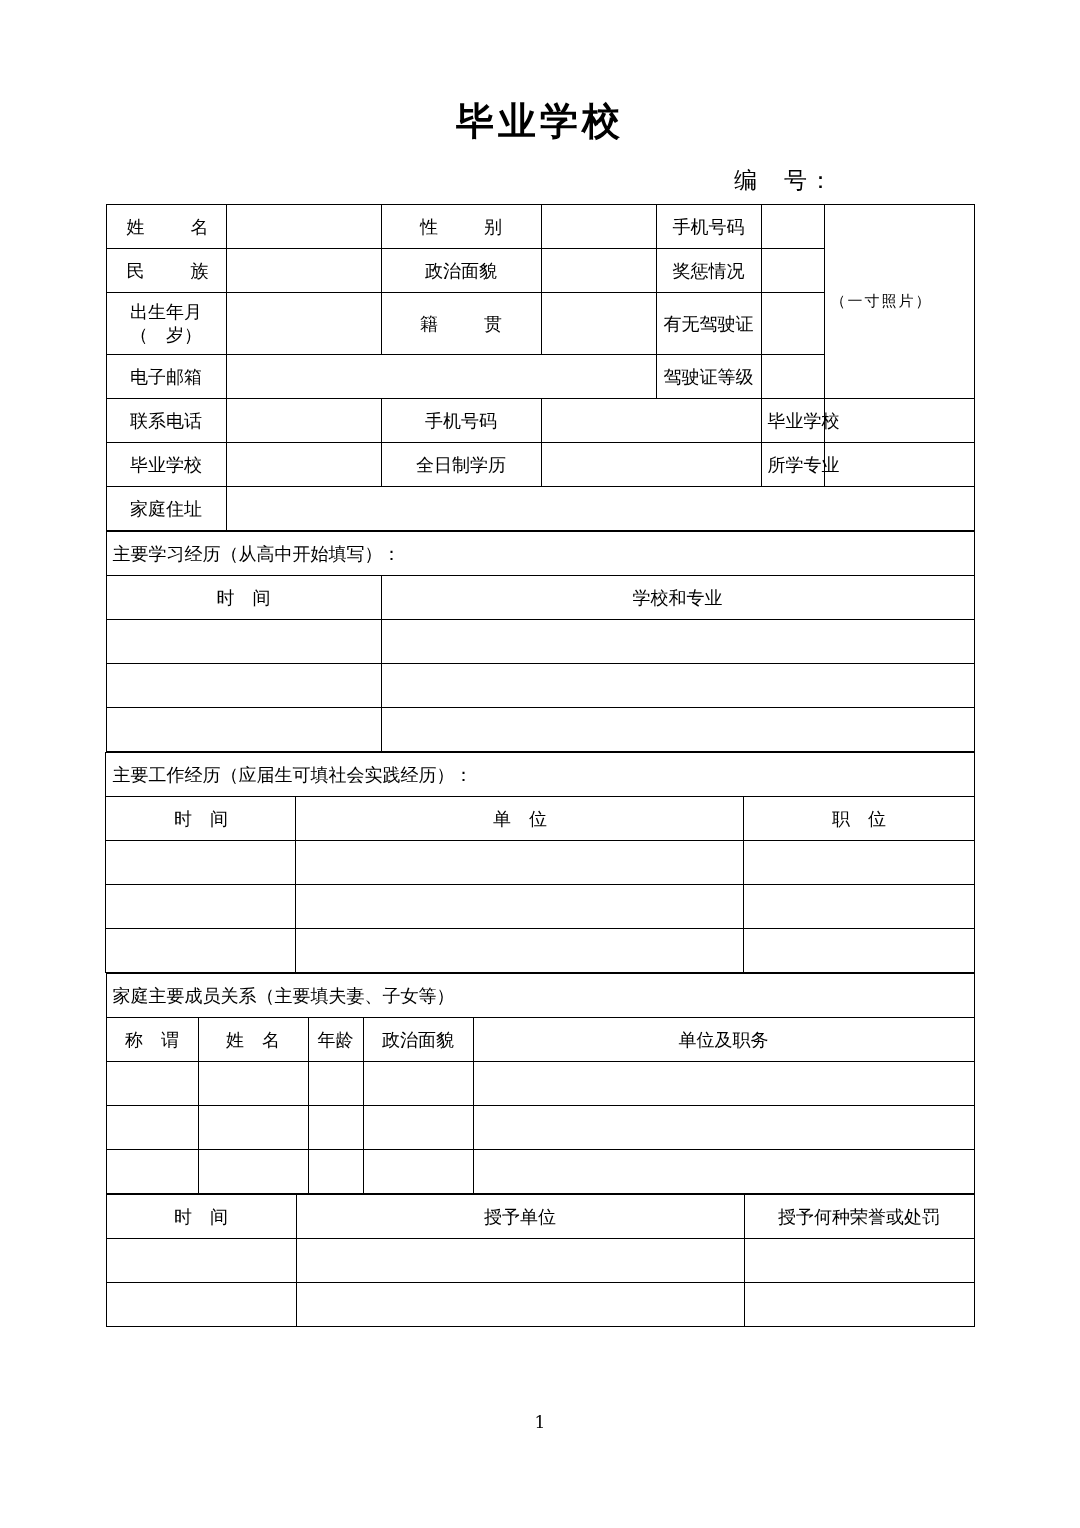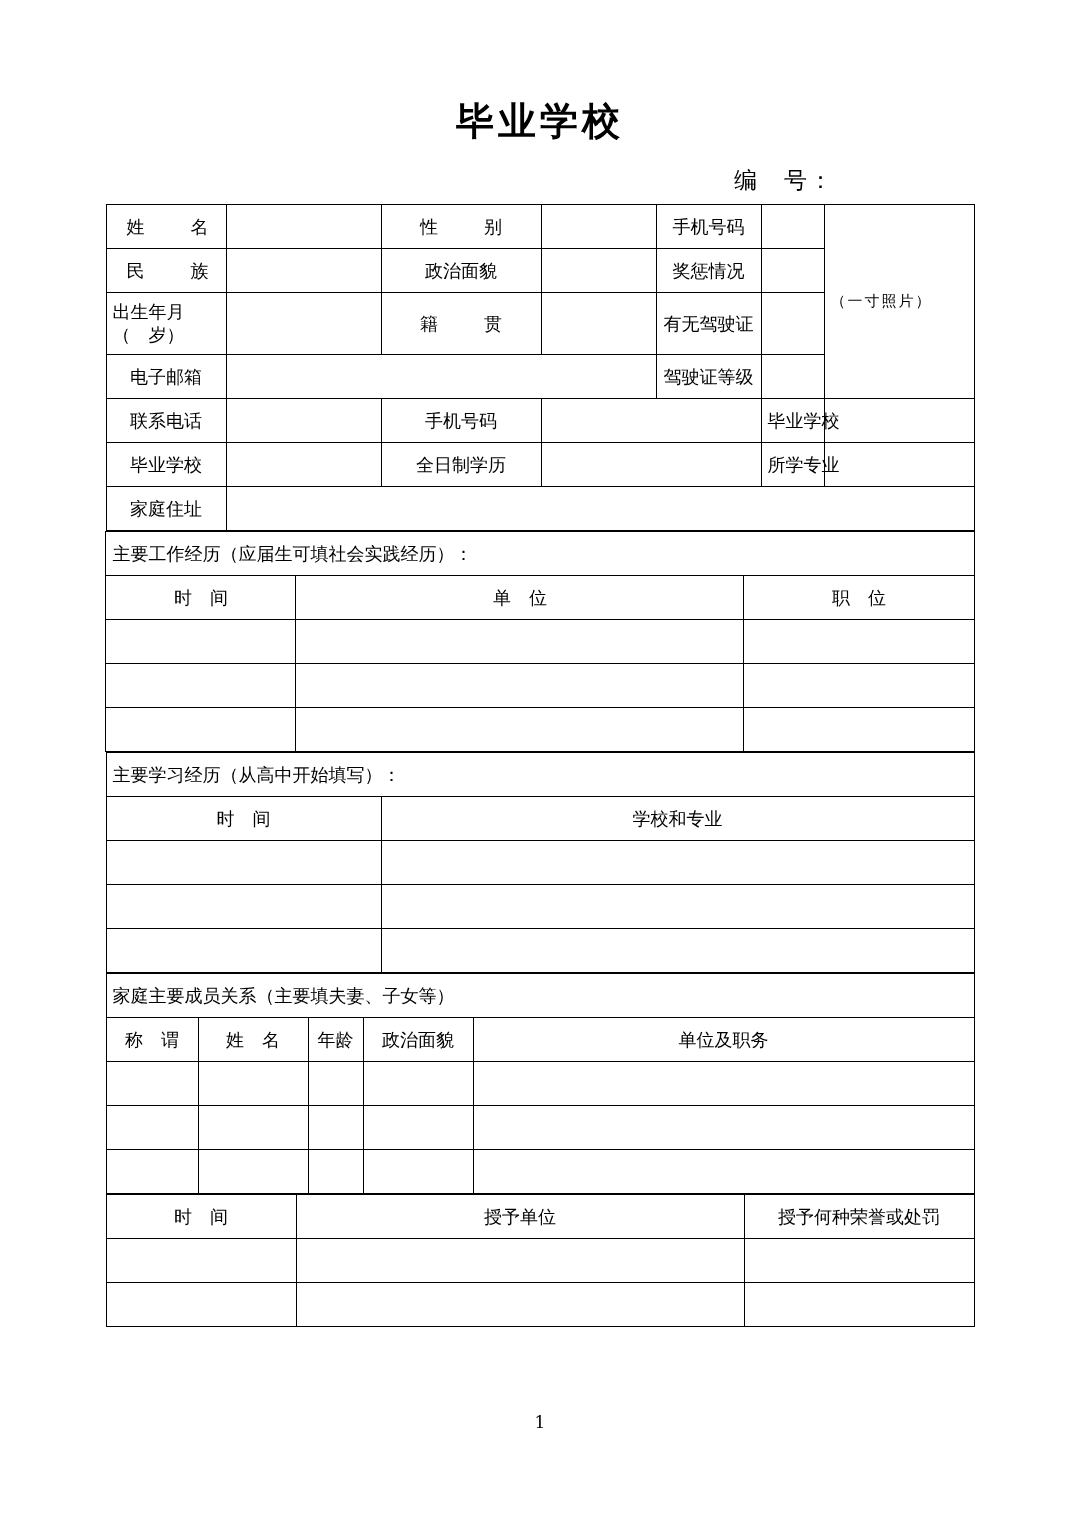--- a/index.html
+++ b/index.html
@@ -76,21 +76,21 @@
     height: 46px;
     white-space: nowrap;
   }
   .blank {
     background: #ffffff;
   }
   .tall {
     height: 50px;
   }
   .two-line {
-    text-align: left;
+    text-align: center;
     line-height: 1.25;
     white-space: nowrap;
   }
   .pagenum {
     position: absolute;
     left: 0;
     right: 0;
     top: 1412px;
     text-align: center;
     font-size: 17px;
@@ -170,20 +170,48 @@
       </tr>
       <tr>
         <td class="lbl">家庭住址</td>
         <td class="blank" colspan="7"></td>
       </tr>
     </tbody>
   </table>
 
   <table class="form">
     <colgroup>
+      <col style="width:275px">
+      <col style="width:593px">
+    </colgroup>
+    <tbody>
+      <tr>
+        <td class="sect" colspan="2">主要学习经历（从高中开始填写）：</td>
+      </tr>
+      <tr>
+        <td class="lbl">时　间</td>
+        <td class="lbl">学校和专业</td>
+      </tr>
+      <tr>
+        <td class="blank"></td>
+        <td class="blank"></td>
+      </tr>
+      <tr>
+        <td class="blank"></td>
+        <td class="blank"></td>
+      </tr>
+      <tr>
+        <td class="blank"></td>
+        <td class="blank"></td>
+      </tr>
+    </tbody>
+  </table>
+
+  <table class="form">
+    <colgroup>
       <col style="width:190px">
       <col style="width:448px">
       <col style="width:230px">
     </colgroup>
     <tbody>
       <tr>
         <td class="sect" colspan="3">主要工作经历（应届生可填社会实践经历）：</td>
       </tr>
       <tr>
         <td class="lbl">时　间</td>
@@ -195,48 +223,20 @@
         <td class="blank"></td>
         <td class="blank"></td>
       </tr>
       <tr>
         <td class="blank"></td>
         <td class="blank"></td>
         <td class="blank"></td>
       </tr>
       <tr>
         <td class="blank"></td>
-        <td class="blank"></td>
-        <td class="blank"></td>
-      </tr>
-    </tbody>
-  </table>
-
-  <table class="form">
-    <colgroup>
-      <col style="width:275px">
-      <col style="width:593px">
-    </colgroup>
-    <tbody>
-      <tr>
-        <td class="sect" colspan="2">主要学习经历（从高中开始填写）：</td>
-      </tr>
-      <tr>
-        <td class="lbl">时　间</td>
-        <td class="lbl">学校和专业</td>
-      </tr>
-      <tr>
-        <td class="blank"></td>
-        <td class="blank"></td>
-      </tr>
-      <tr>
-        <td class="blank"></td>
-        <td class="blank"></td>
-      </tr>
-      <tr>
         <td class="blank"></td>
         <td class="blank"></td>
       </tr>
     </tbody>
   </table>
 
   <table class="form">
     <colgroup>
       <col style="width:92px">
       <col style="width:110px">

